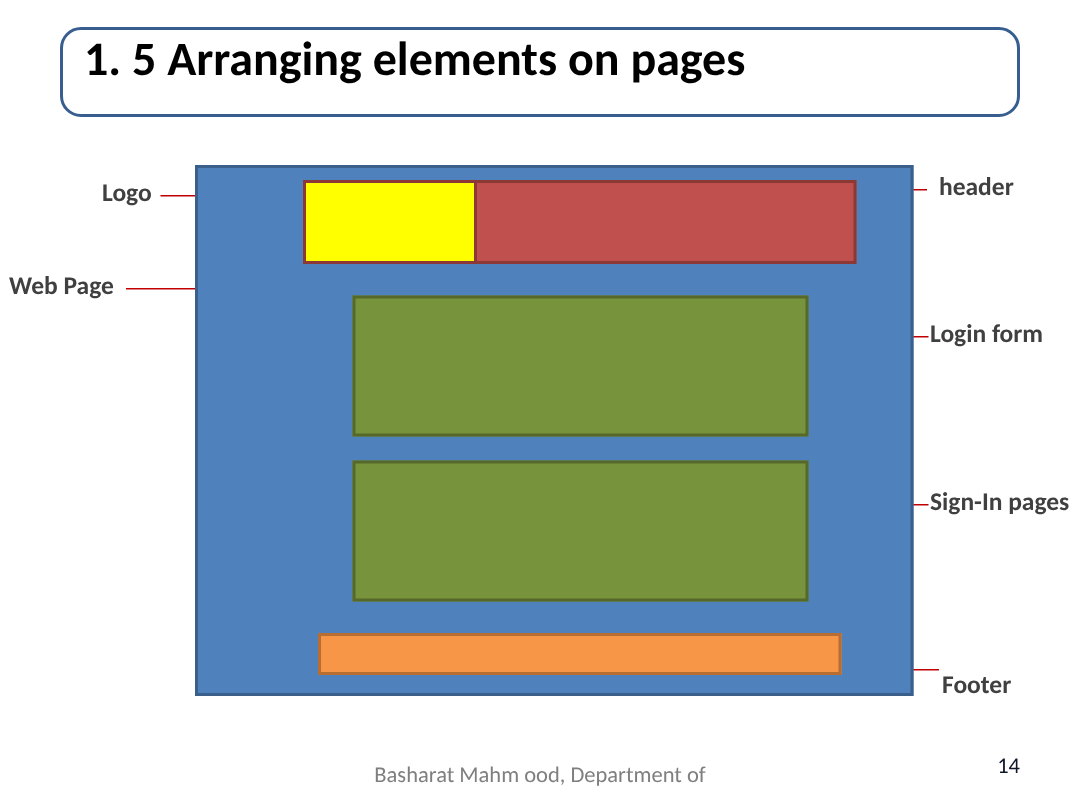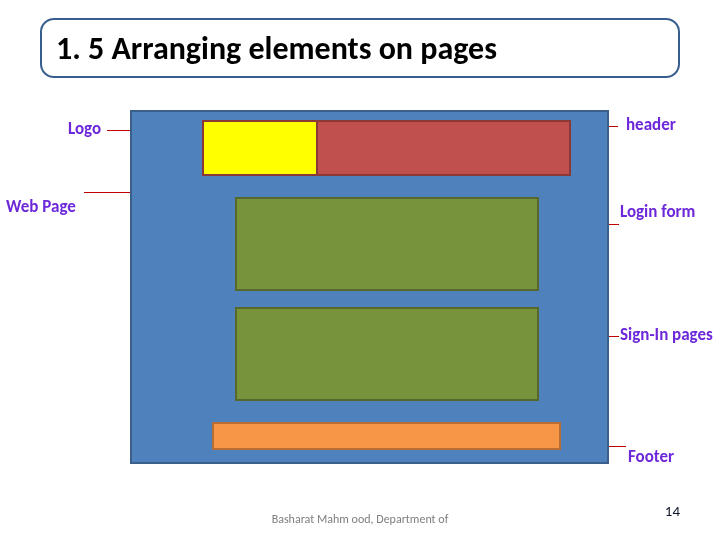--- a/index.html
+++ b/index.html
@@ -15,21 +15,21 @@
   .title-bar {
     position: absolute;
     left: 40px;
     top: 18px;
     width: 640px;
     height: 60px;
     background: #fff;
     border: 2px solid #385e8f;
     border-radius: 14px;
     display: flex;
-    align-items: center;
+    align-items: flex-start;
     padding-left: 14px;
     box-sizing: border-box;
   }
   .title-bar span {
     font-size: 32px;
     font-weight: bold;
     color: #000;
   }
   .webpage {
     position: absolute;
@@ -82,30 +82,30 @@
     top: 310px;
     width: 345px;
     height: 24px;
     background: #f79646;
     border: 2px solid #b86d32;
   }
   .label {
     position: absolute;
     font-size: 17px;
     font-weight: bold;
-    color: #6d28d9;
+    color: #404040;
     white-space: nowrap;
   }
   .footer-text {
     position: absolute;
     left: 0;
     right: 0;
     bottom: 14px;
     text-align: center;
-    font-size: 12px;
+    font-size: 15px;
     color: #7f7f7f;
     line-height: 1.2;
   }
   .footer-text .l { display:block; }
   .page-num {
     position: absolute;
     right: 40px;
     bottom: 20px;
     font-size: 15px;
     color: #0f172a;
@@ -118,22 +118,22 @@
 </style>
 </head>
 <body>
 
 <div class="title-bar">
   <span>1. 5 Arranging elements on pages</span>
 </div>
 
 <div class="label" style="left:68px; top:118px;">Logo</div>
 <div class="label" style="left:626px; top:114px;">header</div>
-<div class="label" style="left:6px; top:180px;margin-top:16px;">Web Page</div>
-<div class="label" style="left:620px; top:201px;">Login form</div>
+<div class="label" style="left:6px; top:180px;">Web Page</div>
+<div class="label" style="left:620px; top:212px;">Login form</div>
 <div class="label" style="left:620px; top:324px;">Sign-In pages</div>
 <div class="label" style="left:628px; top:446px;">Footer</div>
 
 <div class="connector" style="left:107px; top:130px; width:98px;"></div>
 <div class="connector" style="left:560px; top:126px; width:58px;"></div>
 <div class="connector" style="left:84px; top:192px; width:48px;"></div>
 <div class="connector" style="left:530px; top:224px; width:89px;"></div>
 <div class="connector" style="left:530px; top:336px; width:89px;"></div>
 <div class="connector" style="left:552px; top:446px; width:74px;"></div>
 

